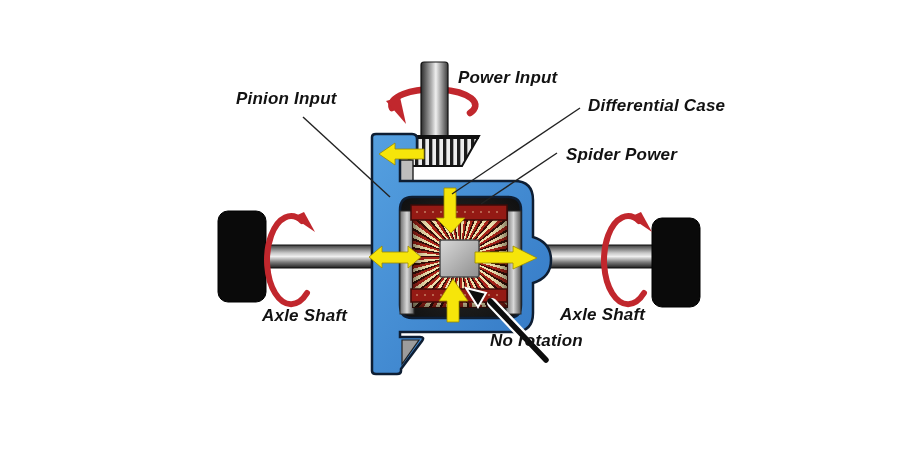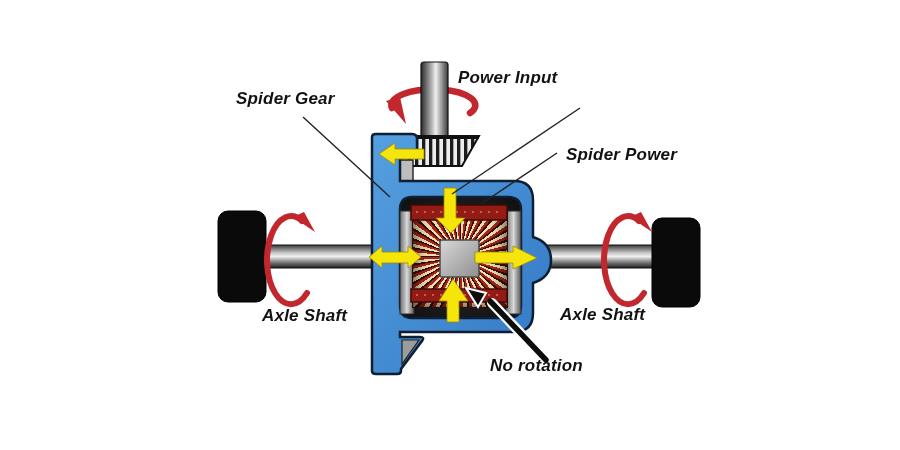--- a/index.html
+++ b/index.html
@@ -144,18 +144,19 @@
     </g>
 
     <g>
       <line x1="492" y1="303" x2="547" y2="361" stroke="#ffffff" stroke-width="10" stroke-linecap="round"></line>
       <line x1="490" y1="301" x2="546" y2="360" stroke="#0d0d0d" stroke-width="5.5" stroke-linecap="round"></line>
       <polygon points="466,288 486,293 478,307" fill="#0d0d0d" stroke="#ffffff" stroke-width="2"></polygon>
     </g>
   </svg>
 
   <span class="diagram-label" style="left:458px;top:68px">Power Input</span>
-  <span class="diagram-label" style="left:236px;top:89px">Spider Gear</span>
+  <span class="diagram-label" style="left:236px;top:89px">Pinion Input</span>
+  <span class="diagram-label" style="left:588px;top:96px">Differential Case</span>
   <span class="diagram-label" style="left:566px;top:145px">Spider Power</span>
   <span class="diagram-label" style="left:262px;top:306px">Axle Shaft</span>
   <span class="diagram-label" style="left:560px;top:305px">Axle Shaft</span>
-  <span class="diagram-label" style="left:490px;top:356px">No rotation</span>
+  <span class="diagram-label" style="left:490px;top:331px">No rotation</span>
 </div>
 
 </body></html>

